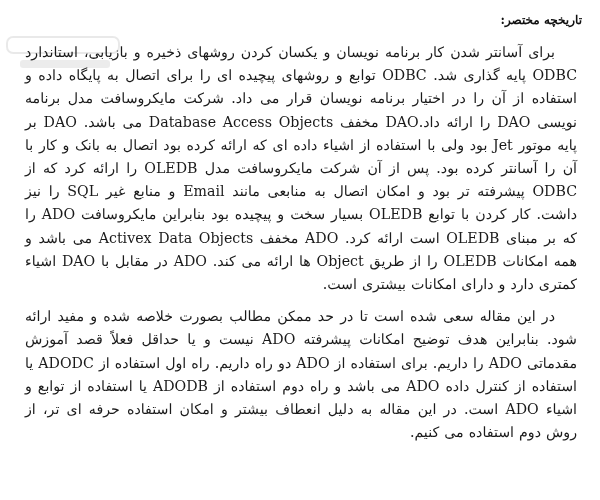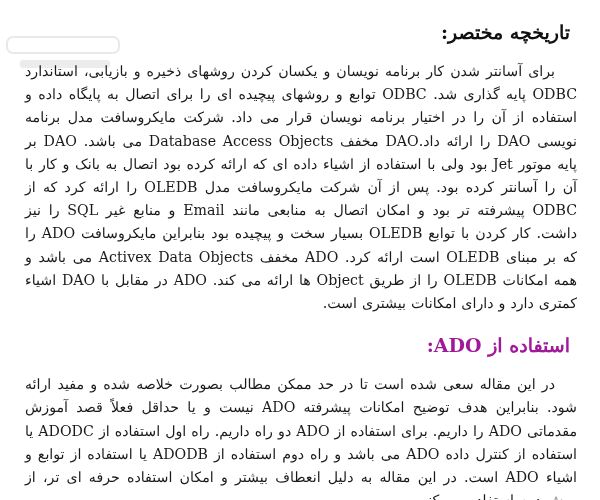--- a/index.html
+++ b/index.html
@@ -19,23 +19,23 @@
       position: absolute;
       left: 16px;
       right: 14px;
       top: 4px;
       direction: rtl;
       text-align: justify;
       text-align-last: right;
     }
     .heading {
       font-weight: bold;
-      font-size: 19px;
+      font-size: 12px;
       line-height: 24px;
-      margin: 16px;
+      margin: 4px;
       padding: 0;
     }
     .heading.h1 { color: #111111; }
     .heading.h2 { color: #a0199a; margin-top: 18px; }
     .para {
       font-size: 14.2px;
       line-height: 23.2px;
       margin: 9px;
       text-indent: 22px;
       word-spacing: 0.5px;
@@ -71,16 +71,15 @@
   <div class="wm-line1"></div>
   <div class="wm-line2"></div>
 </div>
 
 <div class="page">
   <section>
     <h2 class="heading h1">تاریخچه مختصر:</h2>
     <p class="para">برای آسانتر شدن کار برنامه نویسان و یکسان کردن روشهای ذخیره و بازیابی، استاندارد ODBC پایه گذاری شد. ODBC توابع و روشهای پیچیده ای را برای اتصال به پایگاه داده و استفاده از آن را در اختیار برنامه نویسان قرار می داد. شرکت مایکروسافت مدل برنامه نویسی DAO را ارائه داد.DAO مخفف Database Access Objects می باشد. DAO بر پایه موتور Jet بود ولی با استفاده از اشیاء داده ای که ارائه کرده بود اتصال به بانک و کار با آن را آسانتر کرده بود. پس از آن شرکت مایکروسافت مدل OLEDB را ارائه کرد که از ODBC پیشرفته تر بود و امکان اتصال به منابعی مانند Email و منابع غیر SQL را نیز داشت. کار کردن با توابع OLEDB بسیار سخت و پیچیده بود بنابراین مایکروسافت ADO را که بر مبنای OLEDB است ارائه کرد. ADO مخفف Activex Data Objects می باشد و همه امکانات OLEDB را از طریق Object ها ارائه می کند. ADO در مقابل با DAO اشیاء کمتری دارد و دارای امکانات بیشتری است.</p>
   </section>
   <section>
-    <h2 class="heading h2">استفاده از ADO:</h2>
     <p class="para">در این مقاله سعی شده است تا در حد ممکن مطالب بصورت خلاصه شده و مفید ارائه شود. بنابراین هدف توضیح امکانات پیشرفته ADO نیست و یا حداقل فعلاً قصد آموزش مقدماتی ADO را داریم. برای استفاده از ADO دو راه داریم. راه اول استفاده از ADODC یا استفاده از کنترل داده ADO می باشد و راه دوم استفاده از ADODB یا استفاده از توابع و اشیاء ADO است. در این مقاله به دلیل انعطاف بیشتر و امکان استفاده حرفه ای تر، از روش دوم استفاده می کنیم.</p>
   </section>
 </div>
 
 </body></html>

